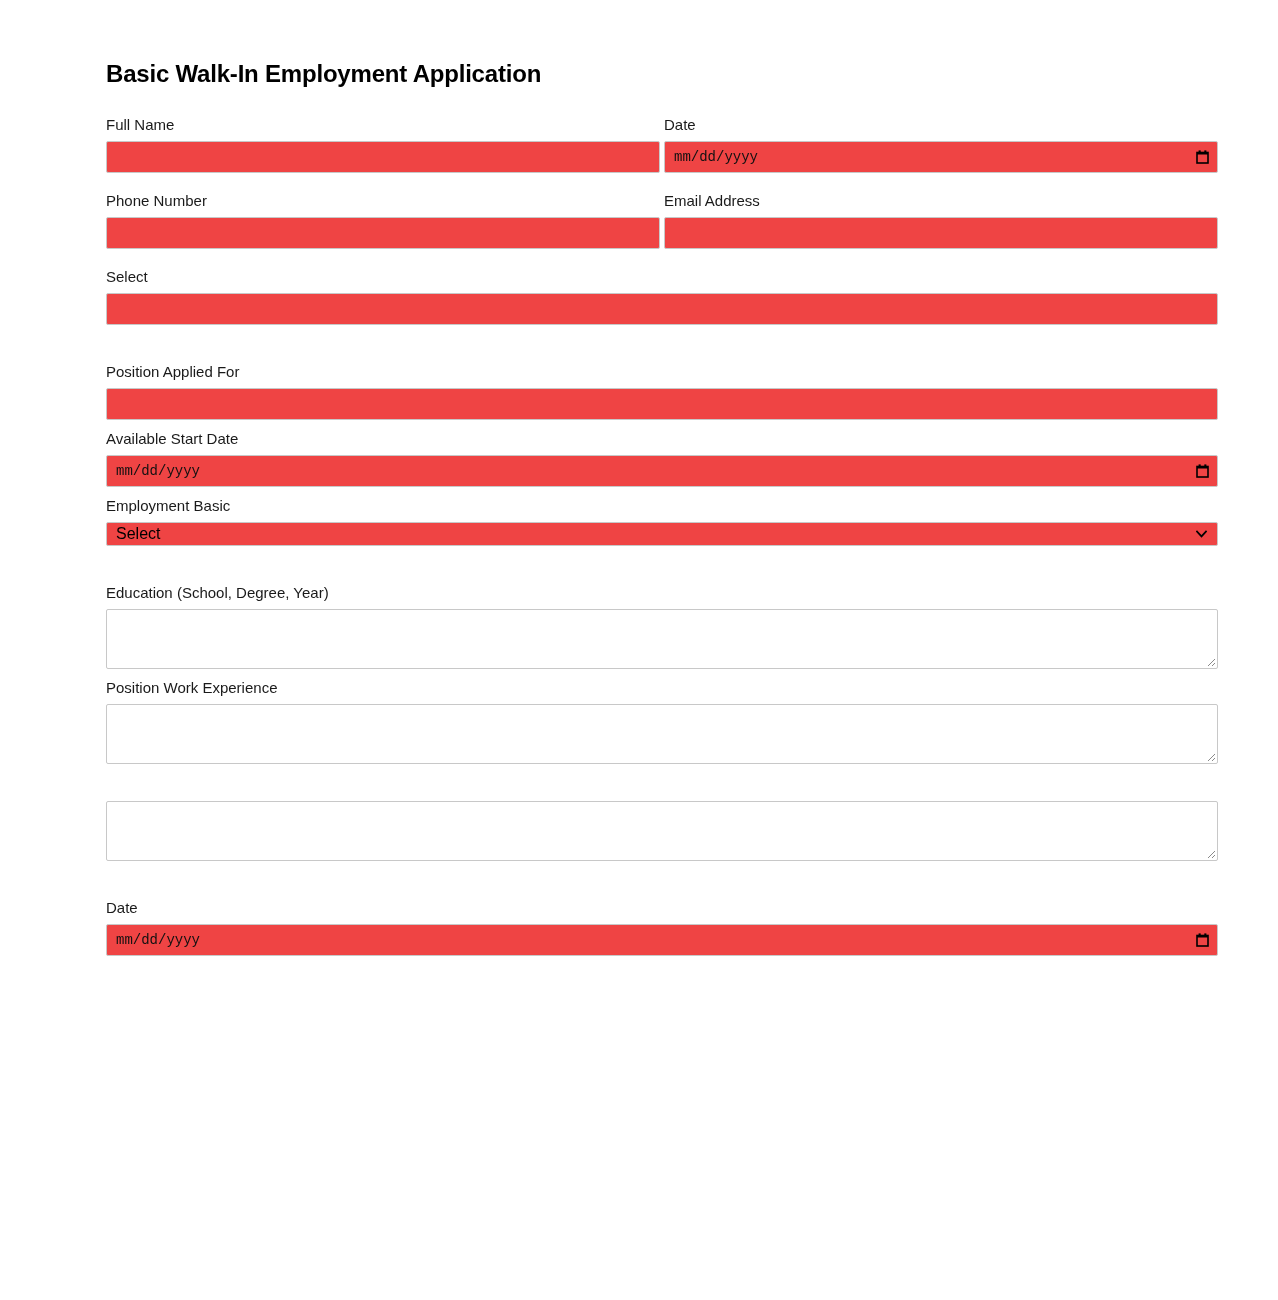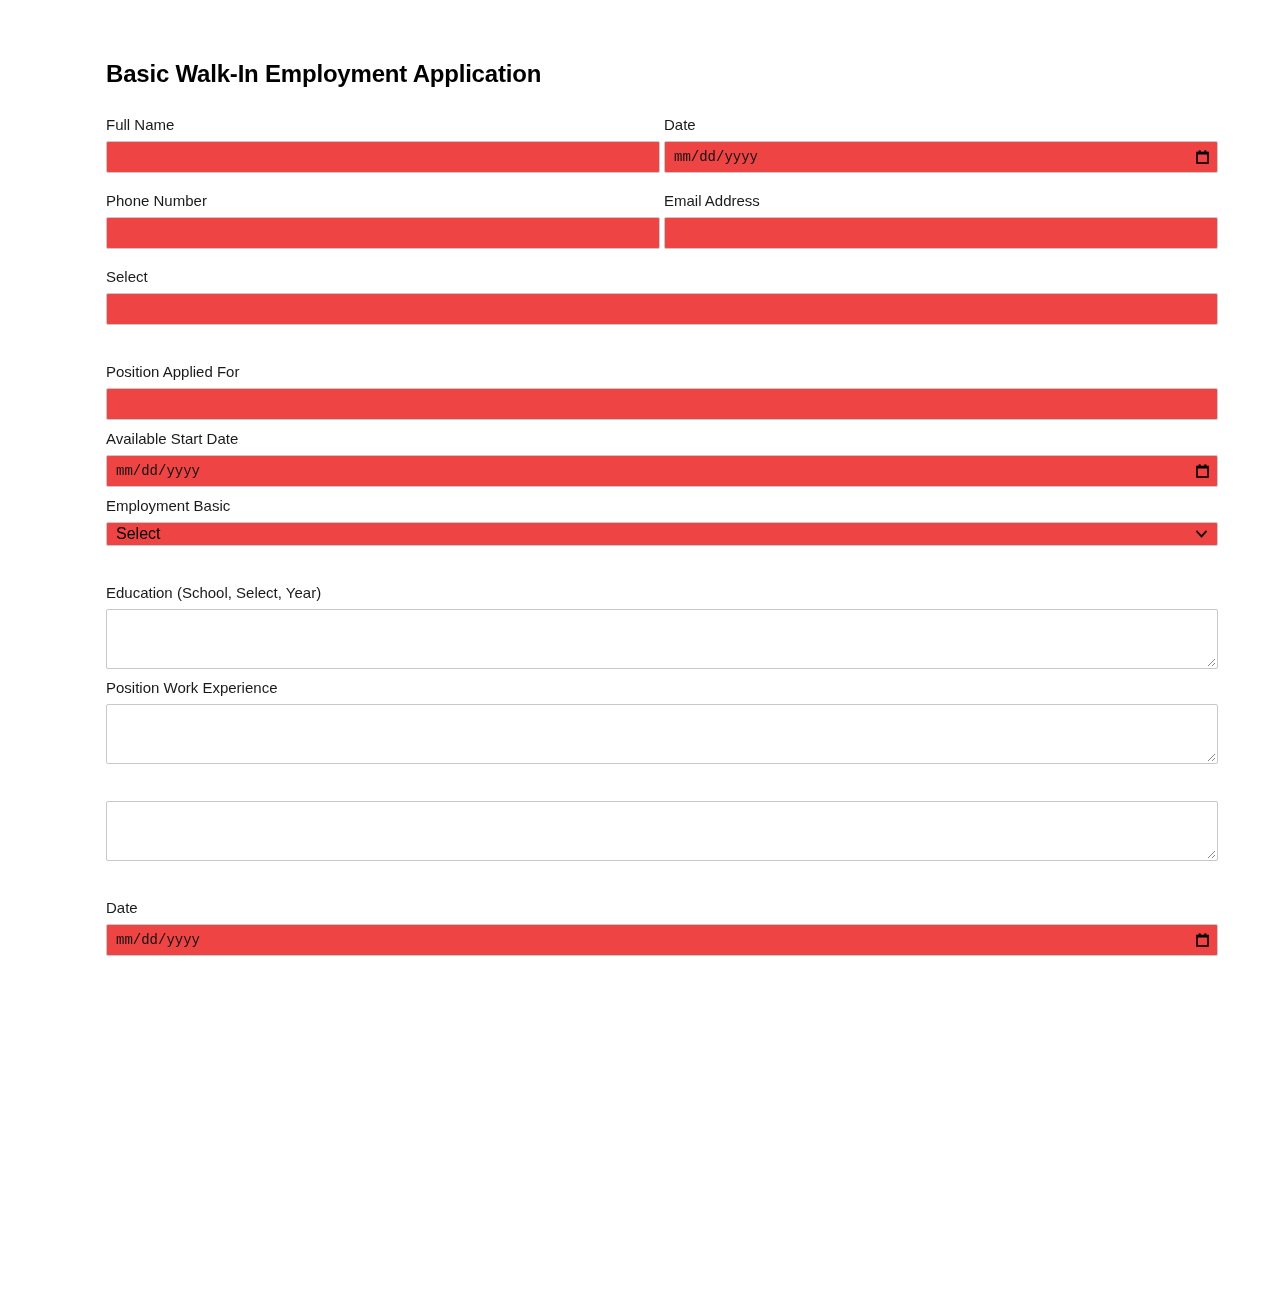--- a/index.html
+++ b/index.html
@@ -214,21 +214,21 @@
         <svg class="chevron-icon" viewBox="0 0 11 8">
           <path d="M1 1.6 L5.5 6.4 L10 1.6" fill="none" stroke="#000" stroke-width="1.8" stroke-linecap="square"></path>
         </svg>
       </div>
     </div>
   </div>
 
   <div class="section-gap"></div>
 
   <div class="field">
-    <label class="field-label">Education (School, Select, Year)</label>
+    <label class="field-label">Education (School, Degree, Year)</label>
     <div class="textarea-box tall-textarea">
       <svg class="resize-grip" viewBox="0 0 12 12">
         <path d="M11 4 L4 11 M11 8 L8 11" stroke="#8a8a8a" stroke-width="1" fill="none"></path>
       </svg>
     </div>
   </div>
 
   <div class="field">
     <label class="field-label">Position Work Experience</label>
     <div class="textarea-box tall-textarea">

